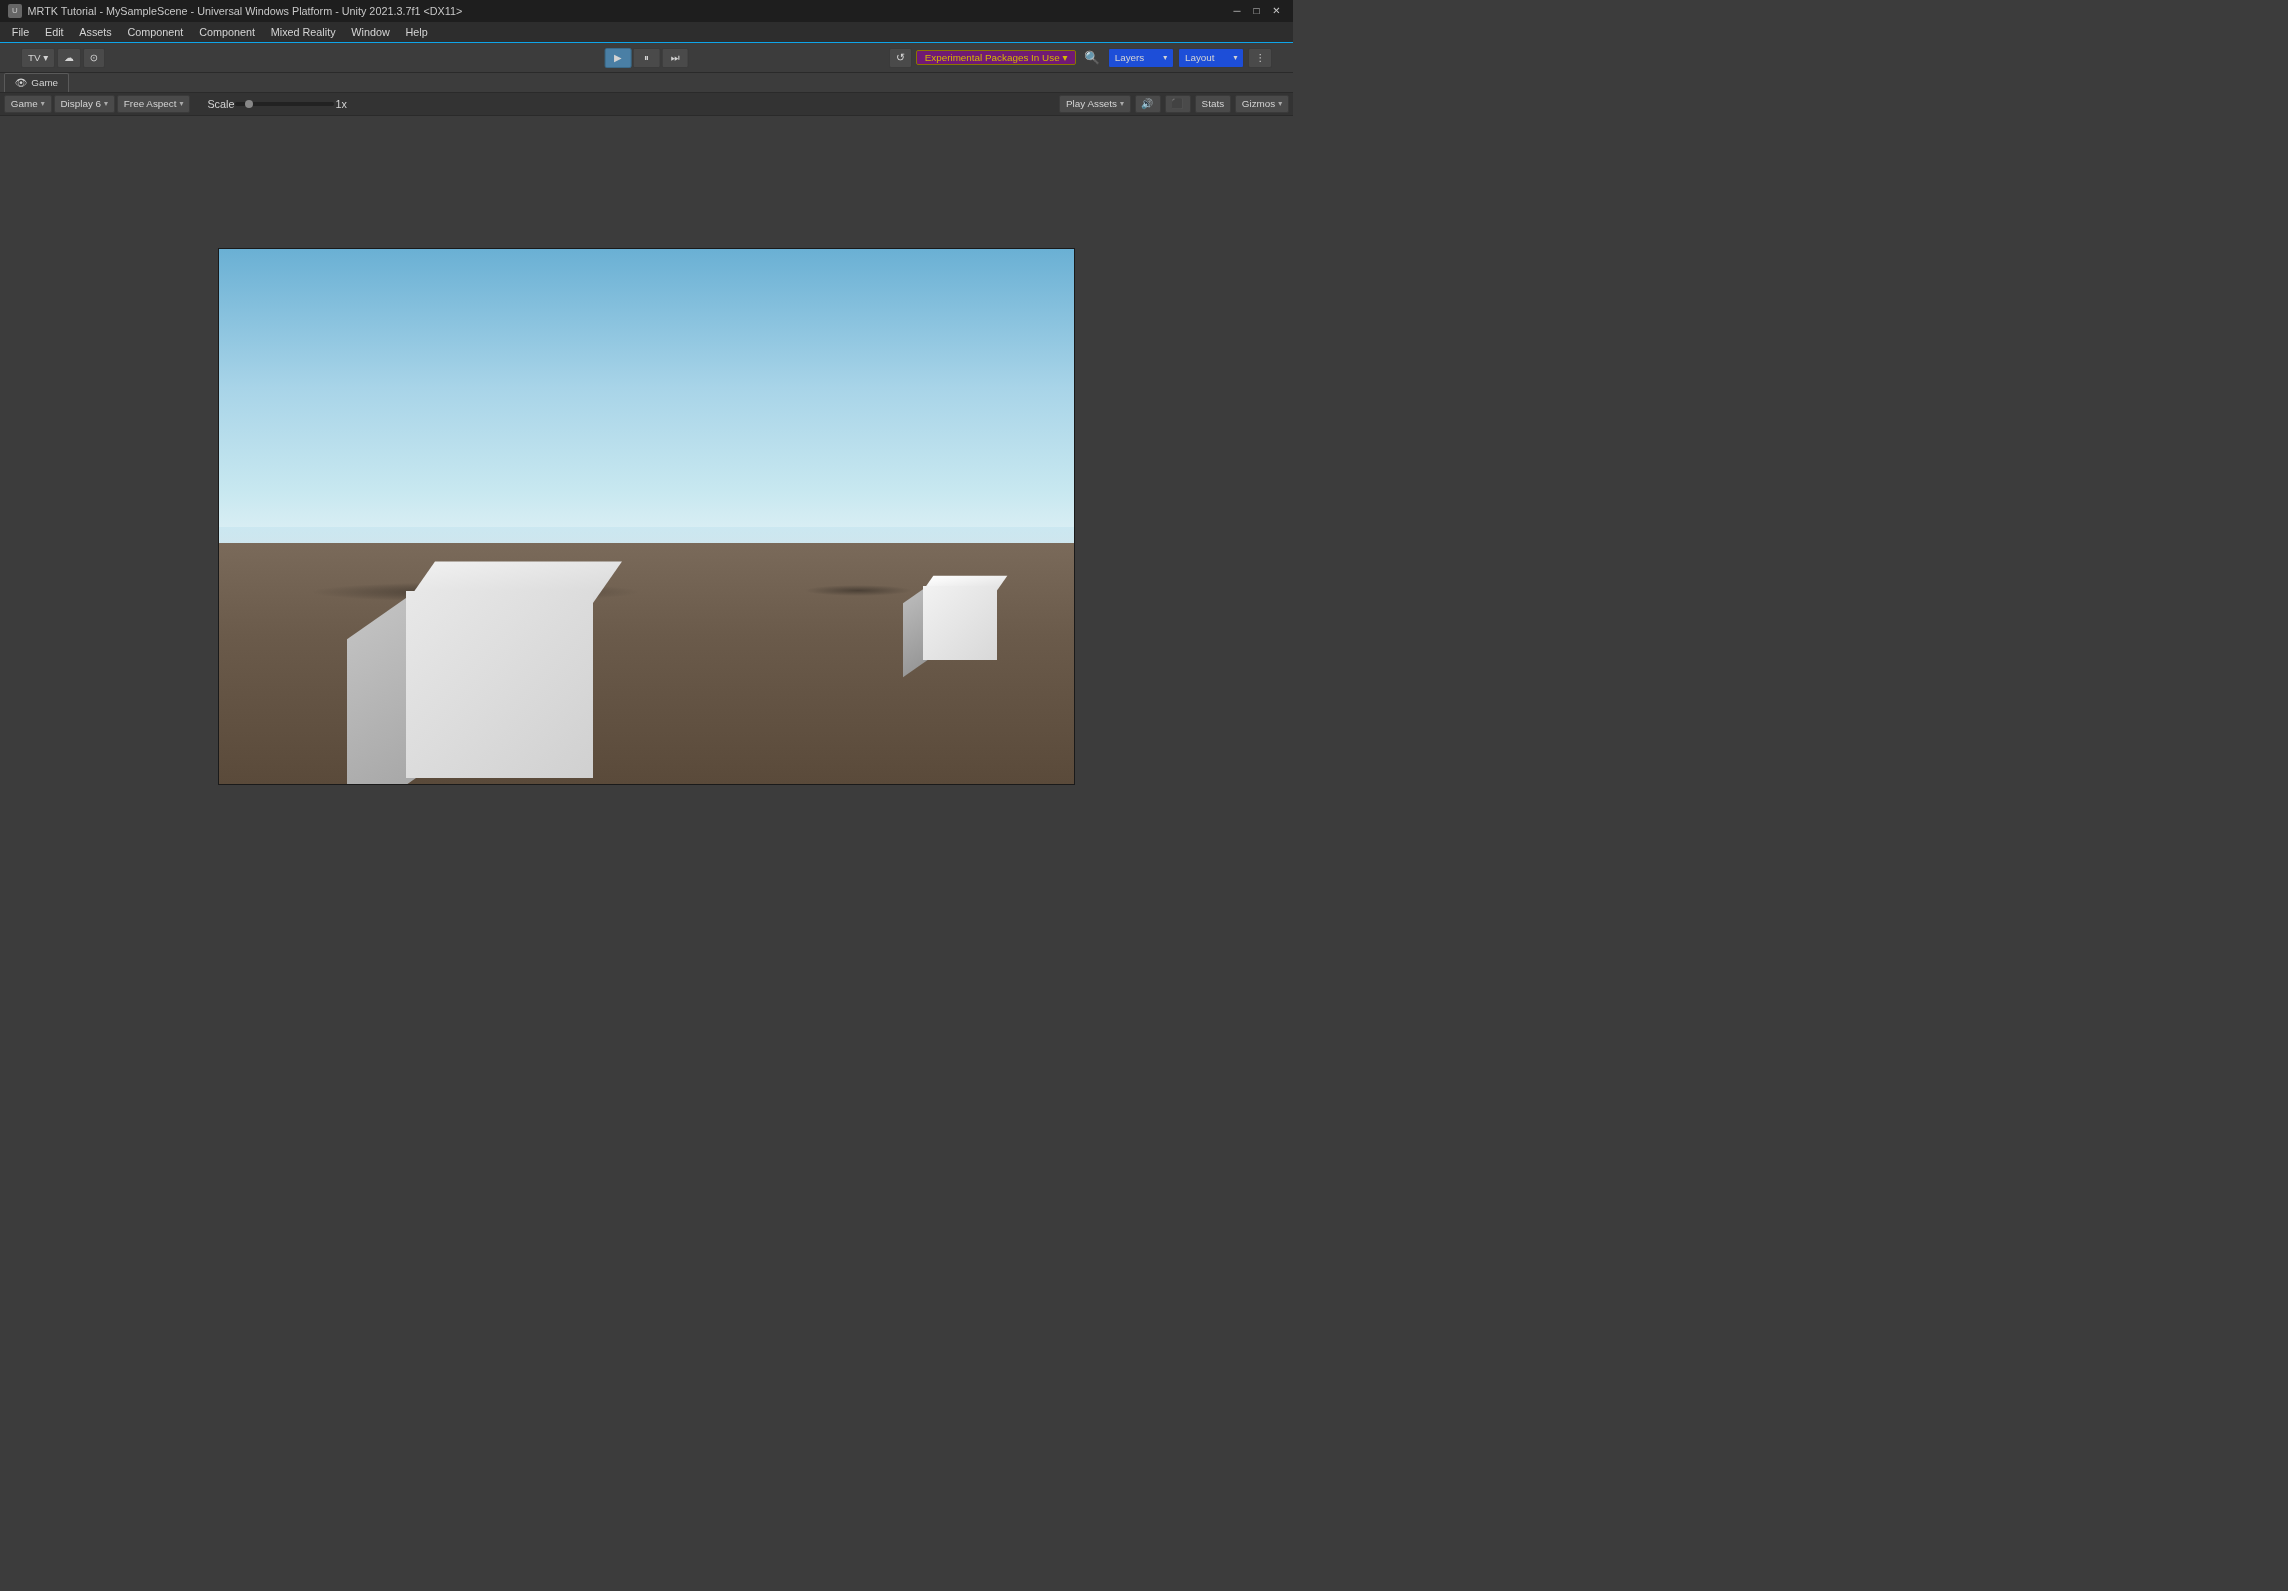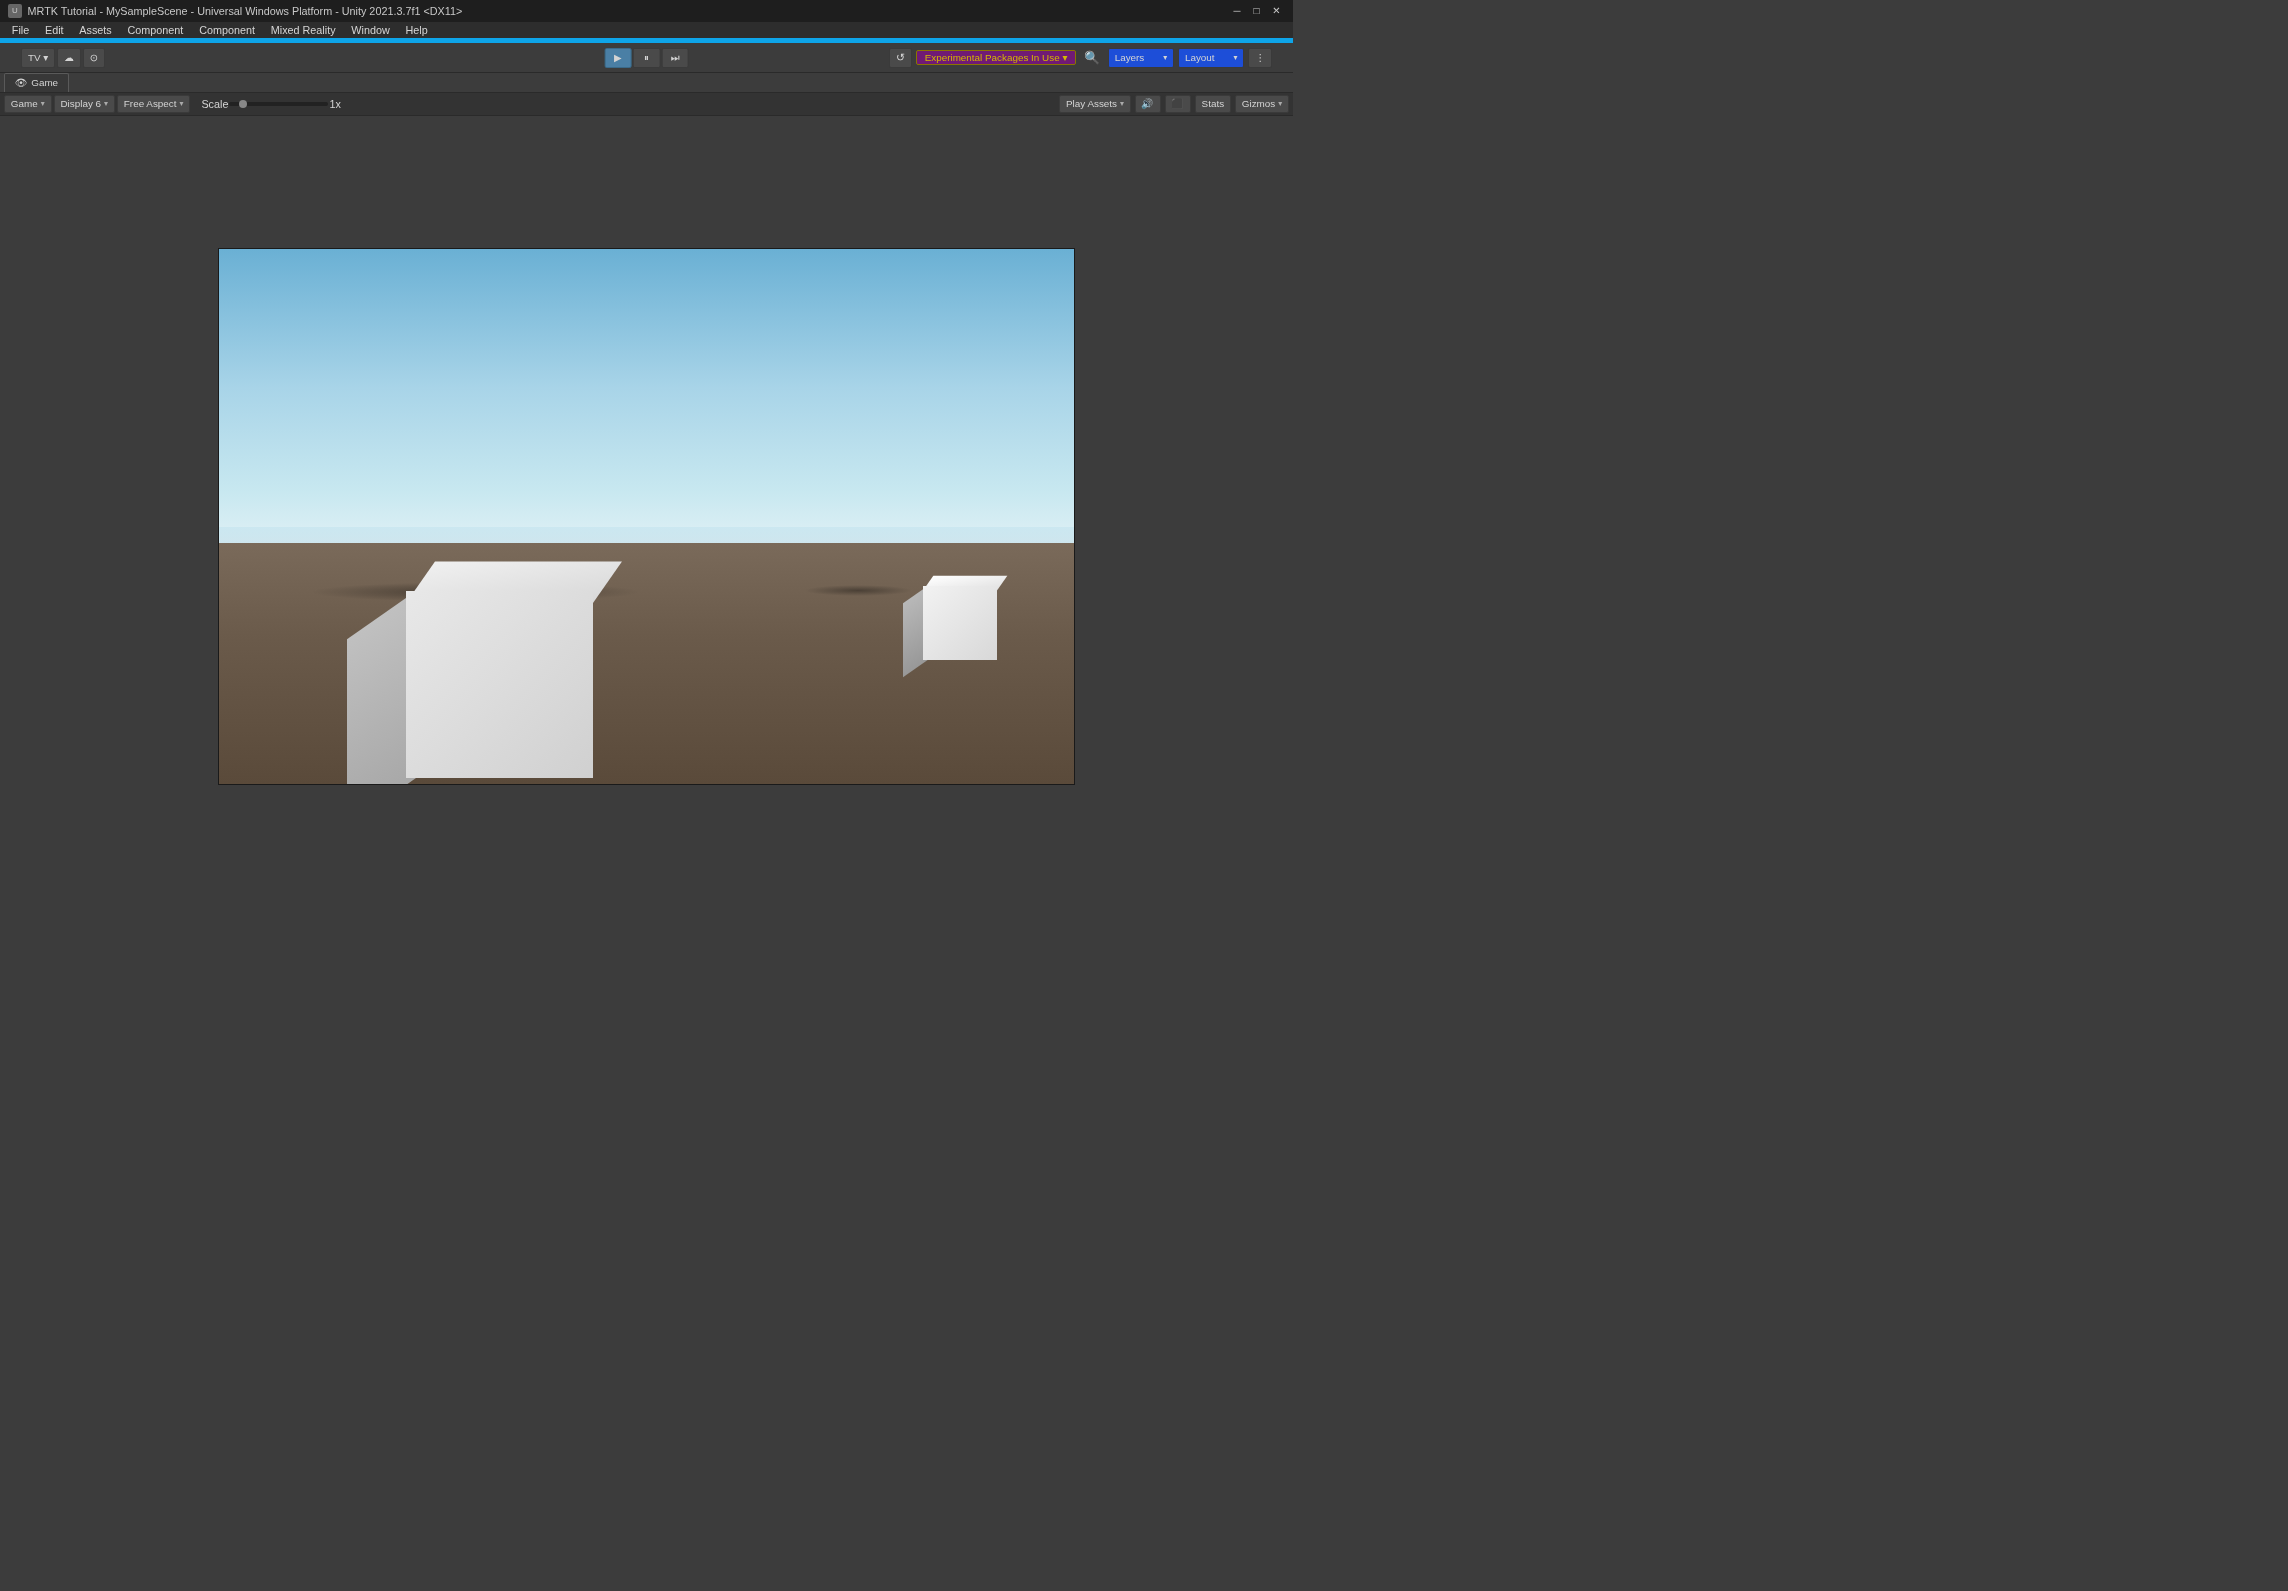--- a/index.html
+++ b/index.html
@@ -55,21 +55,21 @@
       font-size: 9.9px;
     }
 
     
     .menu-bar {
       background: #2d2d2d;
       height: 21.7px;
       display: flex;
       align-items: center;
       padding: 0 3.9px;
-      border-bottom: 5px solid #0ea5e9;
+      border-bottom: 1px solid #0ea5e9;
     }
     .menu-item {
       padding: 2px 7.9px;
       cursor: pointer;
       font-size: 10.8px;
       color: #d4d4d4;
       border-radius: 2px;
     }
 
     
@@ -198,21 +198,21 @@
     .game-toolbar-right {
       margin-left: auto;
       display: flex;
       align-items: center;
       gap: 3.9px;
     }
     .scale-container {
       display: flex;
       align-items: center;
       gap: 1px;
-      margin-left: 9px;
+      margin-left: 15px;
     }
     .scale-track {
       width: 99px;
       height: 3.9px;
       background: #222;
       border-radius: 2px;
       position: relative;
     }
     .scale-thumb {
       width: 7.9px;

